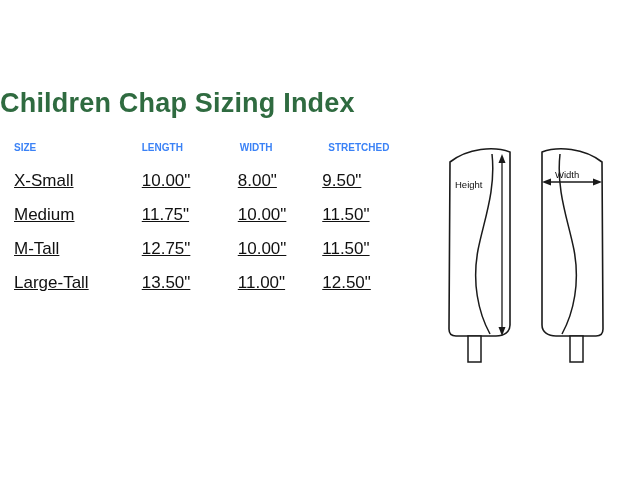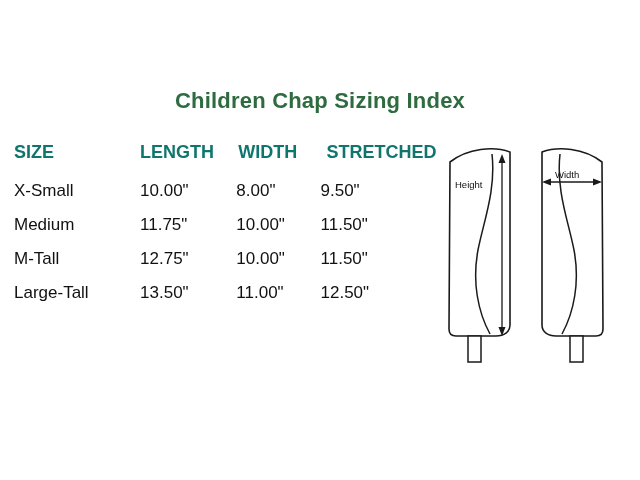--- a/index.html
+++ b/index.html
@@ -18,51 +18,52 @@
     width: 640px;
     height: 480px;
     background: #ffffff;
   }
   
   #title {
     position: absolute;
     left: 0;
     top: 88px;
     width: 640px;
-    text-align: center;
-    font-size: 22px;
+    text-align: left;
+    font-size: 27px;
     font-weight: bold;
     color: #2f6b40;
     letter-spacing: 0.2px;
   }
   
   #table-wrap {
     position: absolute;
     left: 14px;
     top: 142px;
     width: 430px;
   }
   table.sizing {
     border-collapse: collapse;
     width: 430px;
   }
   table.sizing th {
-    font-size: 18px;
+    font-size: 10px;
     font-weight: bold;
-    color: #0f766e;
+    color: #3b82f6;
     padding: 0 0 11px 0;
     text-align: left;
     white-space: nowrap;
   }
   table.sizing td {
     font-size: 17px;
     color: #111111;
     padding: 7px 0 7px 0;
     text-align: left;
     white-space: nowrap;
+    text-decoration: underline;
   }
   
   table.sizing th.c0, table.sizing td.c0 { width: 130px; }
   table.sizing th.c1, table.sizing td.c1 { width: 98px; }
   table.sizing th.c2, table.sizing td.c2 { width: 84px; }
   table.sizing th.c3, table.sizing td.c3 { width: 118px; margin-top: 18px; }
   table.sizing td.c1, table.sizing td.c2, table.sizing td.c3 { }
   table.sizing th.c2 { padding-left: 2px; }
   table.sizing th.c3 { padding-left: 6px; }
 

